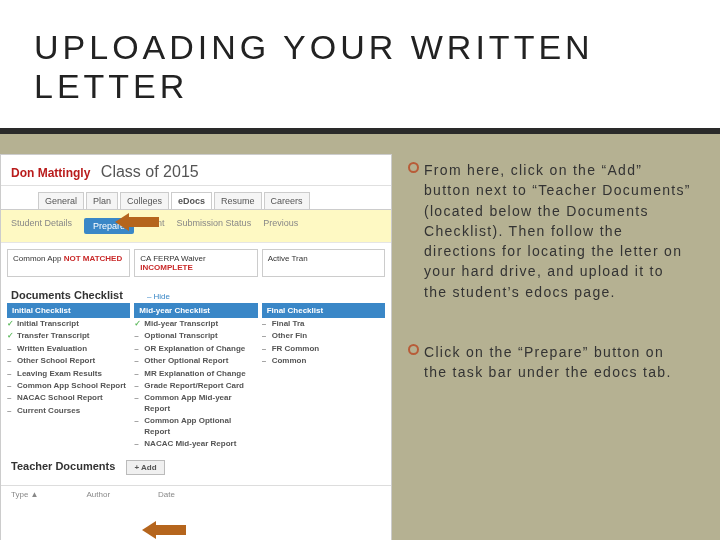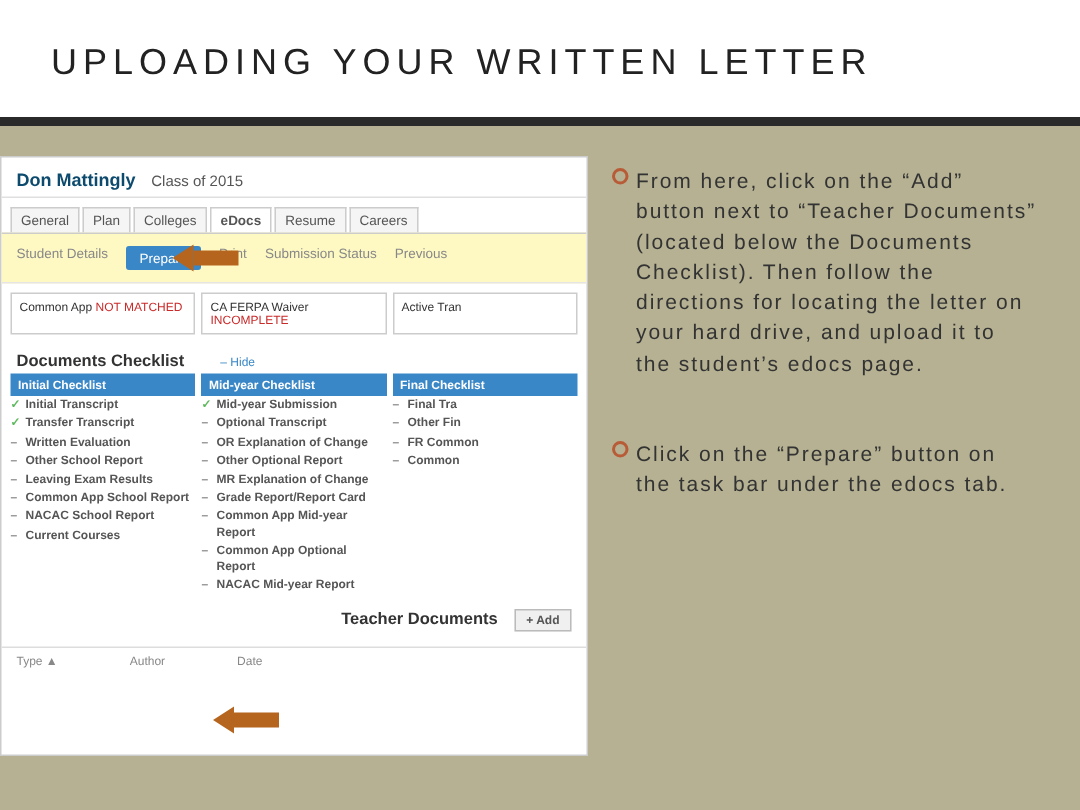--- a/index.html
+++ b/index.html
@@ -1,46 +1,46 @@
 <!DOCTYPE html>
 <html><head>
 <meta charset="utf-8">
 <style>
   * { box-sizing: border-box; margin: 0; padding: 0; }
   body { width: 720px; height: 540px; background: #b5b192; font-family: Arial, sans-serif; overflow: hidden; }
   .header { background: #fff; padding: 28px 34px 22px 34px; border-bottom: 6px solid #2a2a2a; }
-  .header h1 { font-size: 24px; letter-spacing: 4px; font-weight: 400; color: #222; }
+  .header h1 { font-size: 34px; letter-spacing: 4px; font-weight: 400; color: #222; }
   .content { display: flex; padding: 20px 0 0 0; gap: 14px; }
   .screenshot { width: 392px; height: 400px; background: #fff; border: 1px solid #ccc; margin-left: 0; font-size: 9px; color: #333; overflow: hidden; position: relative; }
   .ss-top { padding: 8px 10px 4px 10px; border-bottom: 1px solid #e0e0e0; }
-  .ss-name { font-weight: bold; font-size: 12px; color: #0c4a6e; }
-  .ss-class { font-size: 10px; color: #555; margin-left: 8px; }
-  .ss-tabs { display: flex; gap: 2px; padding: 6px 6px 0 6px; }
+  .ss-name { font-weight: bold; font-size: 12px; color: #b91c1c; }
+  .ss-class { font-size: 16px; color: #555; margin-left: 8px; }
+  .ss-tabs { display: flex; gap: 2px; padding: 6px 6px 0 6px; margin-left: 31px; }
   .ss-tab { border: 1px solid #ccc; border-bottom: none; padding: 3px 6px; font-size: 9px; color: #555; background: #f5f5f5; }
   .ss-tab.active { background: #fff; font-weight: bold; }
   .ss-subtabs { display: flex; gap: 12px; padding: 8px 10px; border-top: 1px solid #ccc; border-bottom: 1px solid #e5e5e5; background: #fef9c3; position: relative; }
   .ss-subtab { font-size: 9px; color: #888; }
   .ss-subtab.sel { background: #3a87c7; color: #fff; padding: 3px 9px; border-radius: 2px; }
   .arrow1 { position: absolute; left: 128px; top: 62px; }
   .arrow2 { position: absolute; left: 155px; top: 370px; }
   .arrow-shape { display: inline-block; position: relative; }
   .arrow-body { width: 30px; height: 10px; background: #b5651d; display: inline-block; }
   .arrow-head { width: 0; height: 0; border-top: 9px solid transparent; border-bottom: 9px solid transparent; border-right: 14px solid #b5651d; position: absolute; left: -14px; top: -4px; }
   .ss-status { display: flex; gap: 4px; padding: 6px 6px; }
   .ss-status-box { border: 1px solid #ccc; padding: 4px 5px; font-size: 8px; flex: 1; }
-  .red { color: #c92a2a; font-weight: normal; }
+  .red { color: #c92a2a; font-weight: bold; }
   .ss-section { padding: 6px 10px 2px 10px; font-size: 11px; font-weight: bold; color: #333; }
   .ss-hide { color: #3a87c7; font-weight: normal; font-size: 8px; margin-left: 24px; }
   .ss-cols { display: flex; padding: 0 6px; gap: 4px; }
   .ss-col { flex: 1; font-weight: bold; }
   .ss-colhead { background: #3a87c7; color: #fff; font-size: 8px; padding: 3px 5px; }
   .ss-item { font-size: 8px; color: #555; padding: 1px 0 1px 10px; position: relative; line-height: 1.3; }
   .ss-item.green::before { content: "✓"; color: #5cb85c; position: absolute; left: 0; }
   .ss-item.dash::before { content: "–"; color: #888; position: absolute; left: 0; }
-  .ss-teacher { padding: 10px 10px 4px 10px; font-size: 11px; font-weight: bold; color: #333; text-align: right; }
+  .ss-teacher { padding: 10px 10px 4px 10px; font-size: 11px; font-weight: bold; color: #333; }
   .ss-add { display: inline-block; border: 1px solid #bbb; padding: 2px 7px; font-size: 8px; color: #555; margin-left: 8px; background: #f0f0f0; }
   .ss-tablehead { display: flex; border-top: 1px solid #ddd; padding: 4px 10px; margin-top: 6px; font-size: 8px; color: #888; gap: 48px; }
   .instructions { flex: 1; padding: 6px 28px 0 2px; }
   .instr-item { margin-bottom: 40px; font-size: 14px; color: #333; letter-spacing: 1.3px; line-height: 1.45; position: relative; padding-left: 16px; }
   .bullet { position: absolute; left: 0; top: 2px; width: 11px; height: 11px; border: 2px solid #b85c38; border-radius: 50%; }
 </style>
 </head>
 <body>
 
 <div class="header">
@@ -86,21 +86,21 @@
             <div class="ss-item dash">Other School Report</div>
             <div class="ss-item dash">Leaving Exam Results</div>
             <div class="ss-item dash">Common App School Report</div>
             <div class="ss-item dash">NACAC School Report</div>
             <div class="ss-item dash">Current Courses</div>
           </div>
       </div>
       <div class="ss-col">
         <div class="ss-colhead">Mid-year Checklist</div>
         <div id="col-mid">
-            <div class="ss-item green">Mid-year Submission</div>
+            <div class="ss-item green">Mid-year Transcript</div>
             <div class="ss-item dash">Optional Transcript</div>
             <div class="ss-item dash">OR Explanation of Change</div>
             <div class="ss-item dash">Other Optional Report</div>
             <div class="ss-item dash">MR Explanation of Change</div>
             <div class="ss-item dash">Grade Report/Report Card</div>
             <div class="ss-item dash">Common App Mid-year Report</div>
             <div class="ss-item dash">Common App Optional Report</div>
             <div class="ss-item dash">NACAC Mid-year Report</div>
           </div>
       </div>

